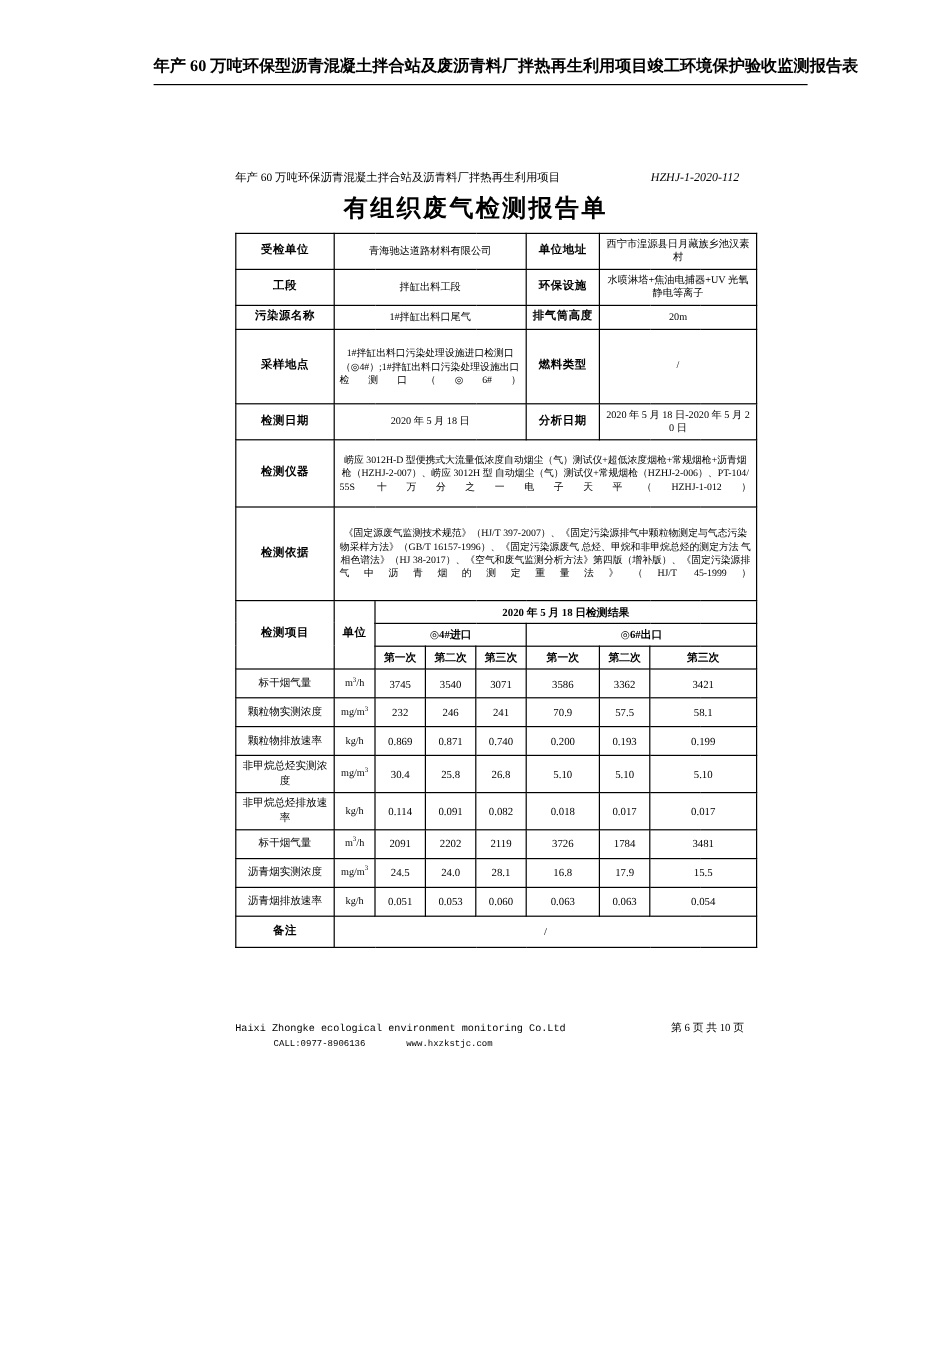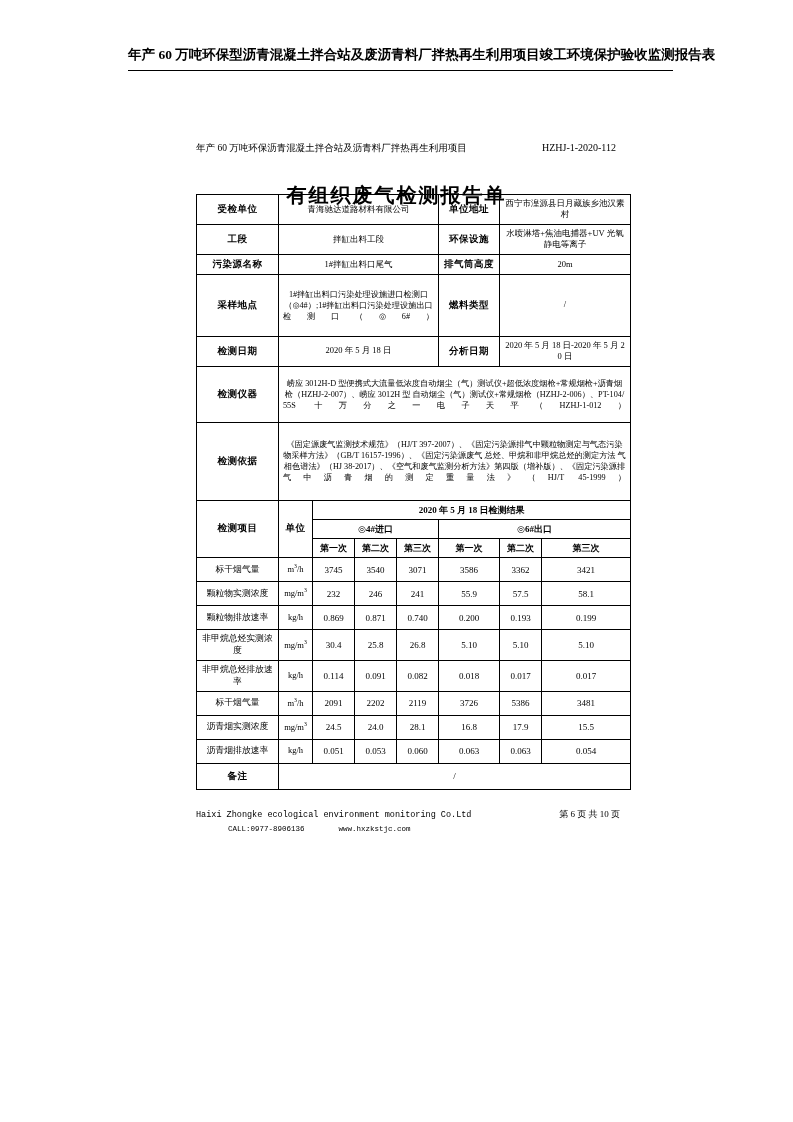--- a/index.html
+++ b/index.html
@@ -53,25 +53,26 @@
     justify-content: space-between;
     align-items: baseline;
   }
   .sub-header .proj {
     letter-spacing: 0px;
   }
   .sub-header .code {
     font-family: "Liberation Serif", serif;
     font-size: 10px;
     white-space: nowrap;
+    font-style: italic;
   }
 
   .report-title {
     position: absolute;
-    top: 182px;
+    top: 160px;
     left: 0;
     width: 793px;
     text-align: center;
     font-size: 20px;
     font-weight: bold;
     letter-spacing: 2px;
   }
 
   
   table.main {
@@ -125,21 +126,21 @@
     vertical-align: super;
   }
   .item-name {
     font-size: 8.8px;
     letter-spacing: 0px;
   }
 
   
   .footer {
     position: absolute;
-    top: 808px;
+    top: 850px;
     left: 196px;
     width: 424px;
     font-size: 8.5px;
     font-family: "Liberation Mono", monospace;
   }
   .footer .line1 {
     display: flex;
     justify-content: space-between;
     align-items: baseline;
   }
@@ -257,21 +258,21 @@
         <td class="num">3586</td>
         <td class="num">3362</td>
         <td class="num" colspan="2">3421</td>
       </tr>
       <tr style="height:24px">
         <td class="item-name">颗粒物实测浓度</td>
         <td class="unit-cell">mg/m<sup>3</sup></td>
         <td class="num">232</td>
         <td class="num">246</td>
         <td class="num">241</td>
-        <td class="num">55.9</td>
+        <td class="num">70.9</td>
         <td class="num">57.5</td>
         <td class="num" colspan="2">58.1</td>
       </tr>
       <tr style="height:24px">
         <td class="item-name">颗粒物排放速率</td>
         <td class="unit-cell">kg/h</td>
         <td class="num">0.869</td>
         <td class="num">0.871</td>
         <td class="num">0.740</td>
         <td class="num">0.200</td>
@@ -298,21 +299,21 @@
         <td class="num">0.017</td>
         <td class="num" colspan="2">0.017</td>
       </tr>
       <tr style="height:24px">
         <td class="item-name">标干烟气量</td>
         <td class="unit-cell">m<sup>3</sup>/h</td>
         <td class="num">2091</td>
         <td class="num">2202</td>
         <td class="num">2119</td>
         <td class="num">3726</td>
-        <td class="num">5386</td>
+        <td class="num">1784</td>
         <td class="num" colspan="2">3481</td>
       </tr>
       <tr style="height:24px">
         <td class="item-name">沥青烟实测浓度</td>
         <td class="unit-cell">mg/m<sup>3</sup></td>
         <td class="num">24.5</td>
         <td class="num">24.0</td>
         <td class="num">28.1</td>
         <td class="num">16.8</td>
         <td class="num">17.9</td>

